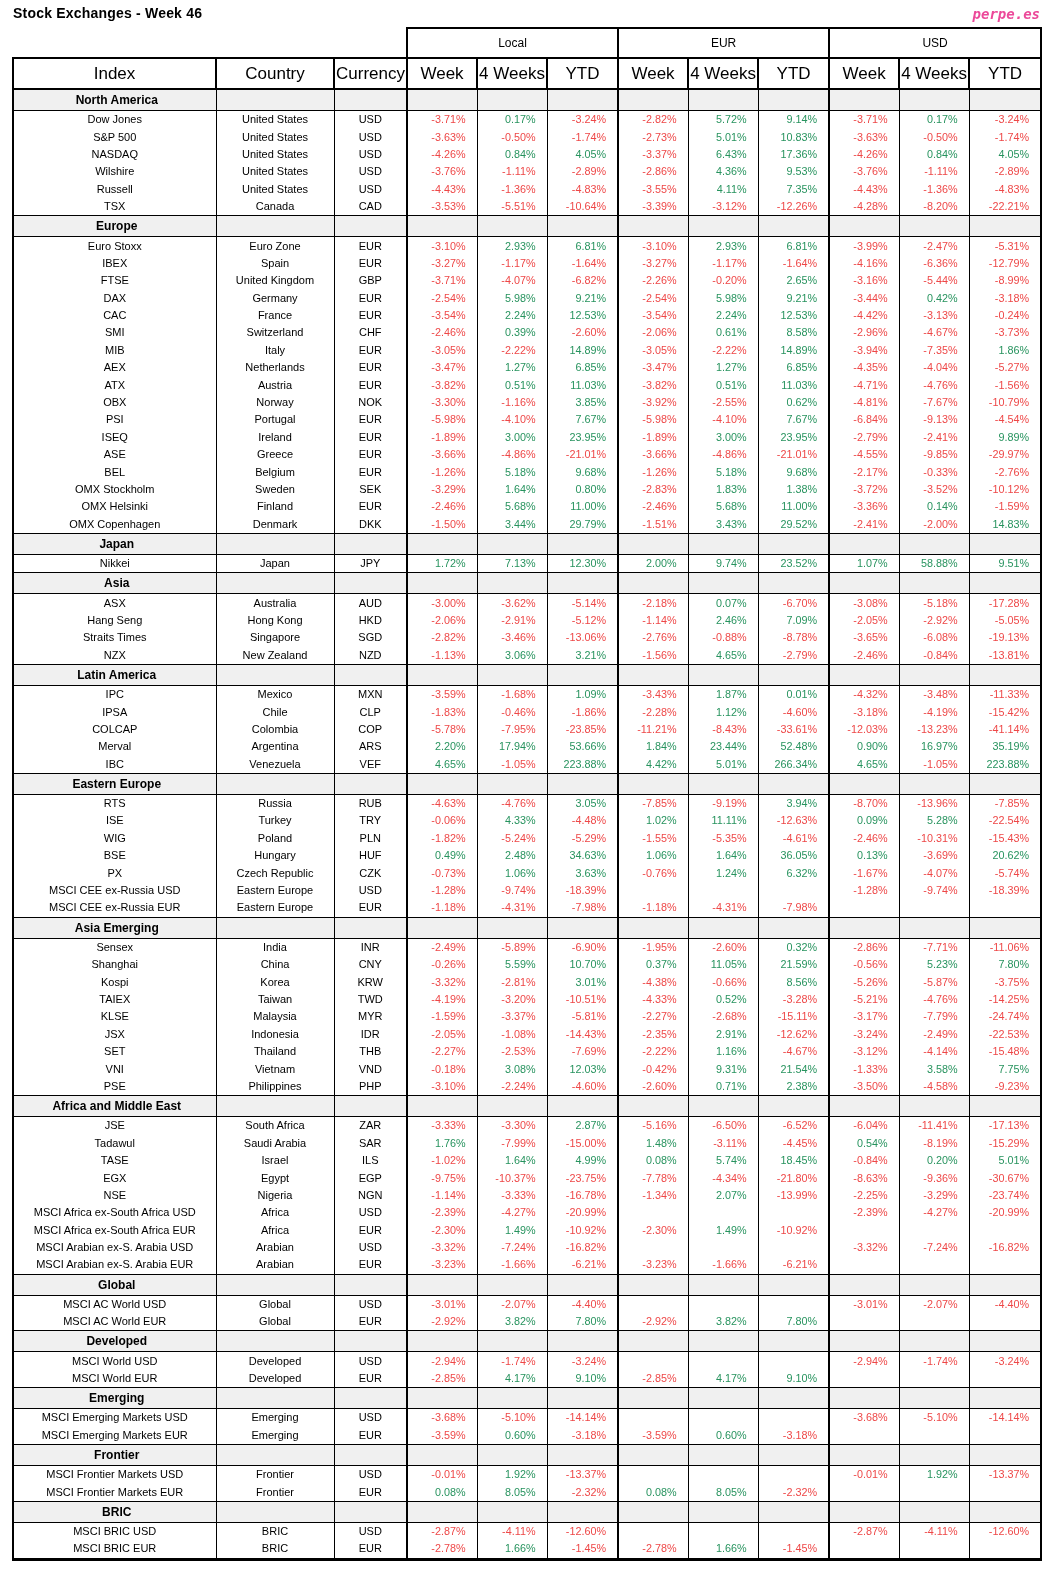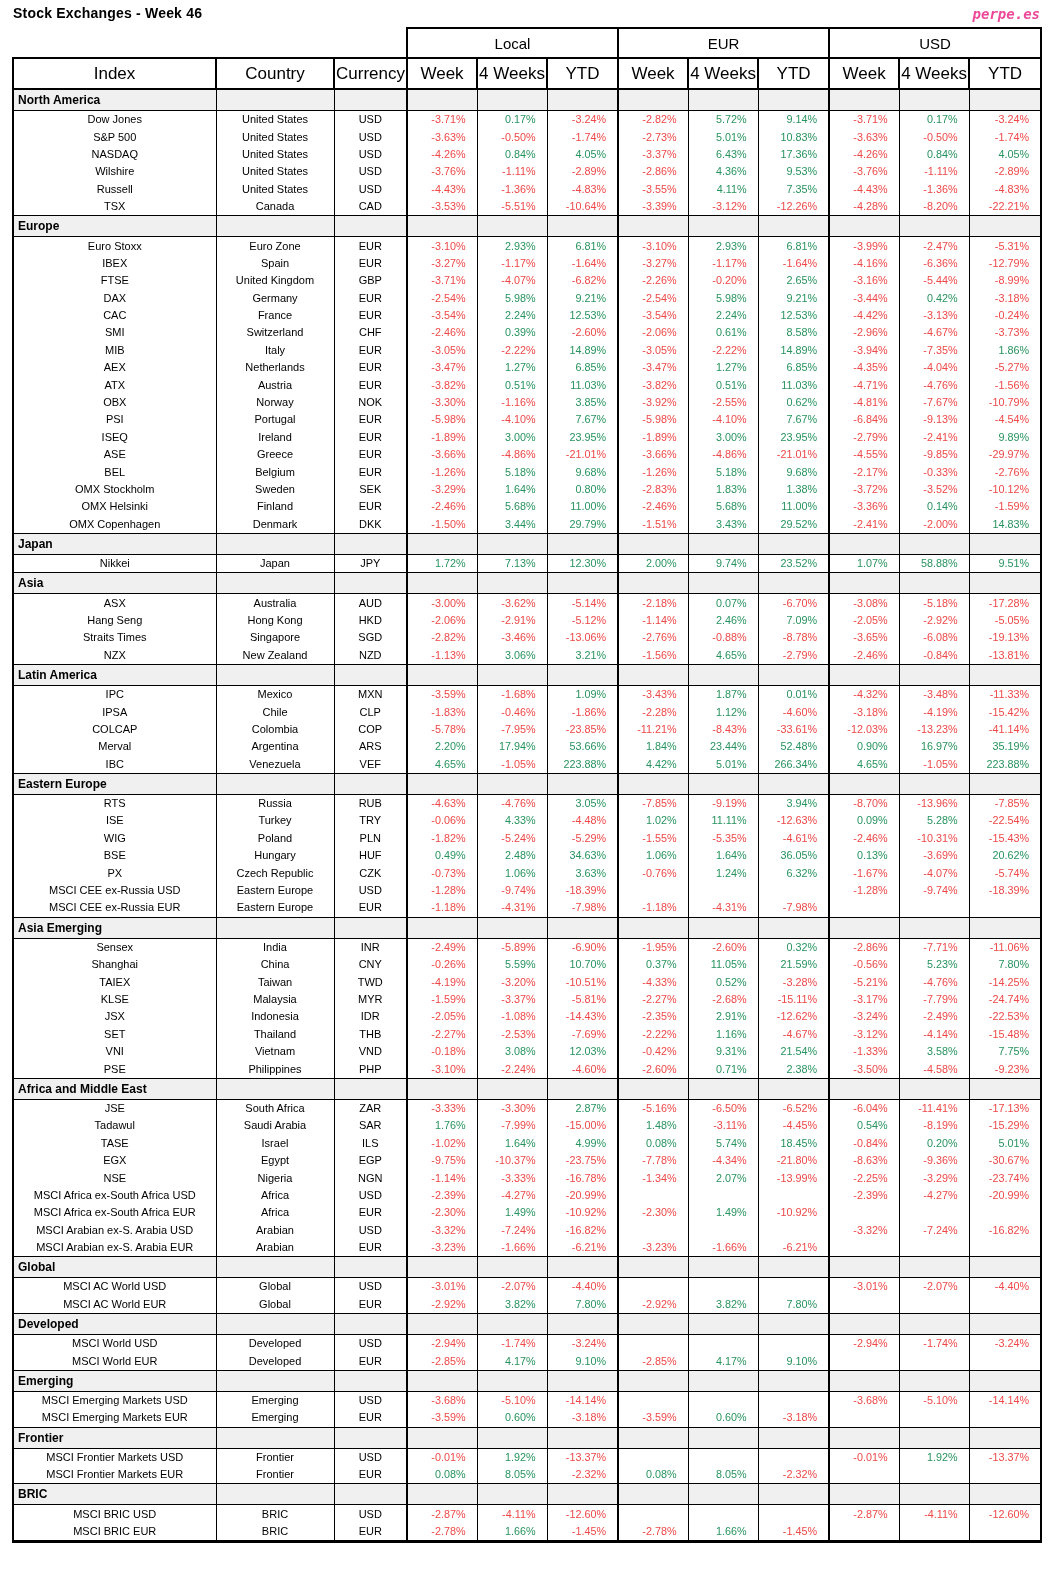--- a/index.html
+++ b/index.html
@@ -17,38 +17,38 @@
     font-style: italic; font-weight: bold; font-size: 14px; color: #ec4899;
   }
   table.xchg {
     position: absolute; left: 12px; top: 27px;
     border-collapse: collapse; table-layout: fixed; width: 1028px;
   }
   th, td { padding: 0; overflow: hidden; white-space: nowrap; font-weight: normal; }
   
   td.ghost { border: none; background: #fff; }
   tr.grouprow th {
-    border: 2px solid #000; font-size: 15px; height: 28px;
+    border: 2px solid #000; font-size: 12px; height: 28px;
   }
   tr.colrow th { border: 2px solid #000; font-size: 17px; height: 29px; }
   
   tbody td {
     border-left: 1px solid #000; border-right: 1px solid #000;
     font-size: 11px; height: 17.4px; line-height: 17px;
   }
   tbody td.gb-l { border-left: 2px solid #000; }
   tbody td:first-child { border-left: 2px solid #000; }
   tbody td:last-child { border-right: 2px solid #000; }
   tr.section-row td {
     background: var(--secbg, #f0f0f0);
     border-top: 1px solid #000; border-bottom: 1px solid #000;
     height: 20px; line-height: 20px;
   }
   td.section-label {
-    font-weight: bold; font-size: 12px; text-align: left; padding-left: 4px;
+    font-weight: bold; font-size: 12px; text-align: center; padding-left: 4px;
   }
   td.c-index, td.c-country, td.c-currency { text-align: center; }
   td.c-val { text-align: right; padding-right: 11px; font-size: 10.8px; }
   .neg { color: var(--neg, #ee4747); }
   .pos { color: var(--pos, #27935e); }
   tbody tr:last-child td { border-bottom: 3px solid #000; }
 </style>
 </head>
 <body>
 
@@ -773,20 +773,34 @@
         <td class="c-val pos">5.59%</td>
         <td class="c-val pos">10.70%</td>
         <td class="c-val gb-l pos">0.37%</td>
         <td class="c-val pos">11.05%</td>
         <td class="c-val pos">21.59%</td>
         <td class="c-val gb-l neg">-0.56%</td>
         <td class="c-val pos">5.23%</td>
         <td class="c-val pos">7.80%</td>
       </tr>
       <tr>
+        <td class="c-index">Kospi</td>
+        <td class="c-country">Korea</td>
+        <td class="c-currency">KRW</td>
+        <td class="c-val gb-l neg">-3.32%</td>
+        <td class="c-val neg">-2.81%</td>
+        <td class="c-val pos">3.01%</td>
+        <td class="c-val gb-l neg">-4.38%</td>
+        <td class="c-val neg">-0.66%</td>
+        <td class="c-val pos">8.56%</td>
+        <td class="c-val gb-l neg">-5.26%</td>
+        <td class="c-val neg">-5.87%</td>
+        <td class="c-val neg">-3.75%</td>
+      </tr>
+      <tr>
         <td class="c-index">TAIEX</td>
         <td class="c-country">Taiwan</td>
         <td class="c-currency">TWD</td>
         <td class="c-val gb-l neg">-4.19%</td>
         <td class="c-val neg">-3.20%</td>
         <td class="c-val neg">-10.51%</td>
         <td class="c-val gb-l neg">-4.33%</td>
         <td class="c-val pos">0.52%</td>
         <td class="c-val neg">-3.28%</td>
         <td class="c-val gb-l neg">-5.21%</td>

